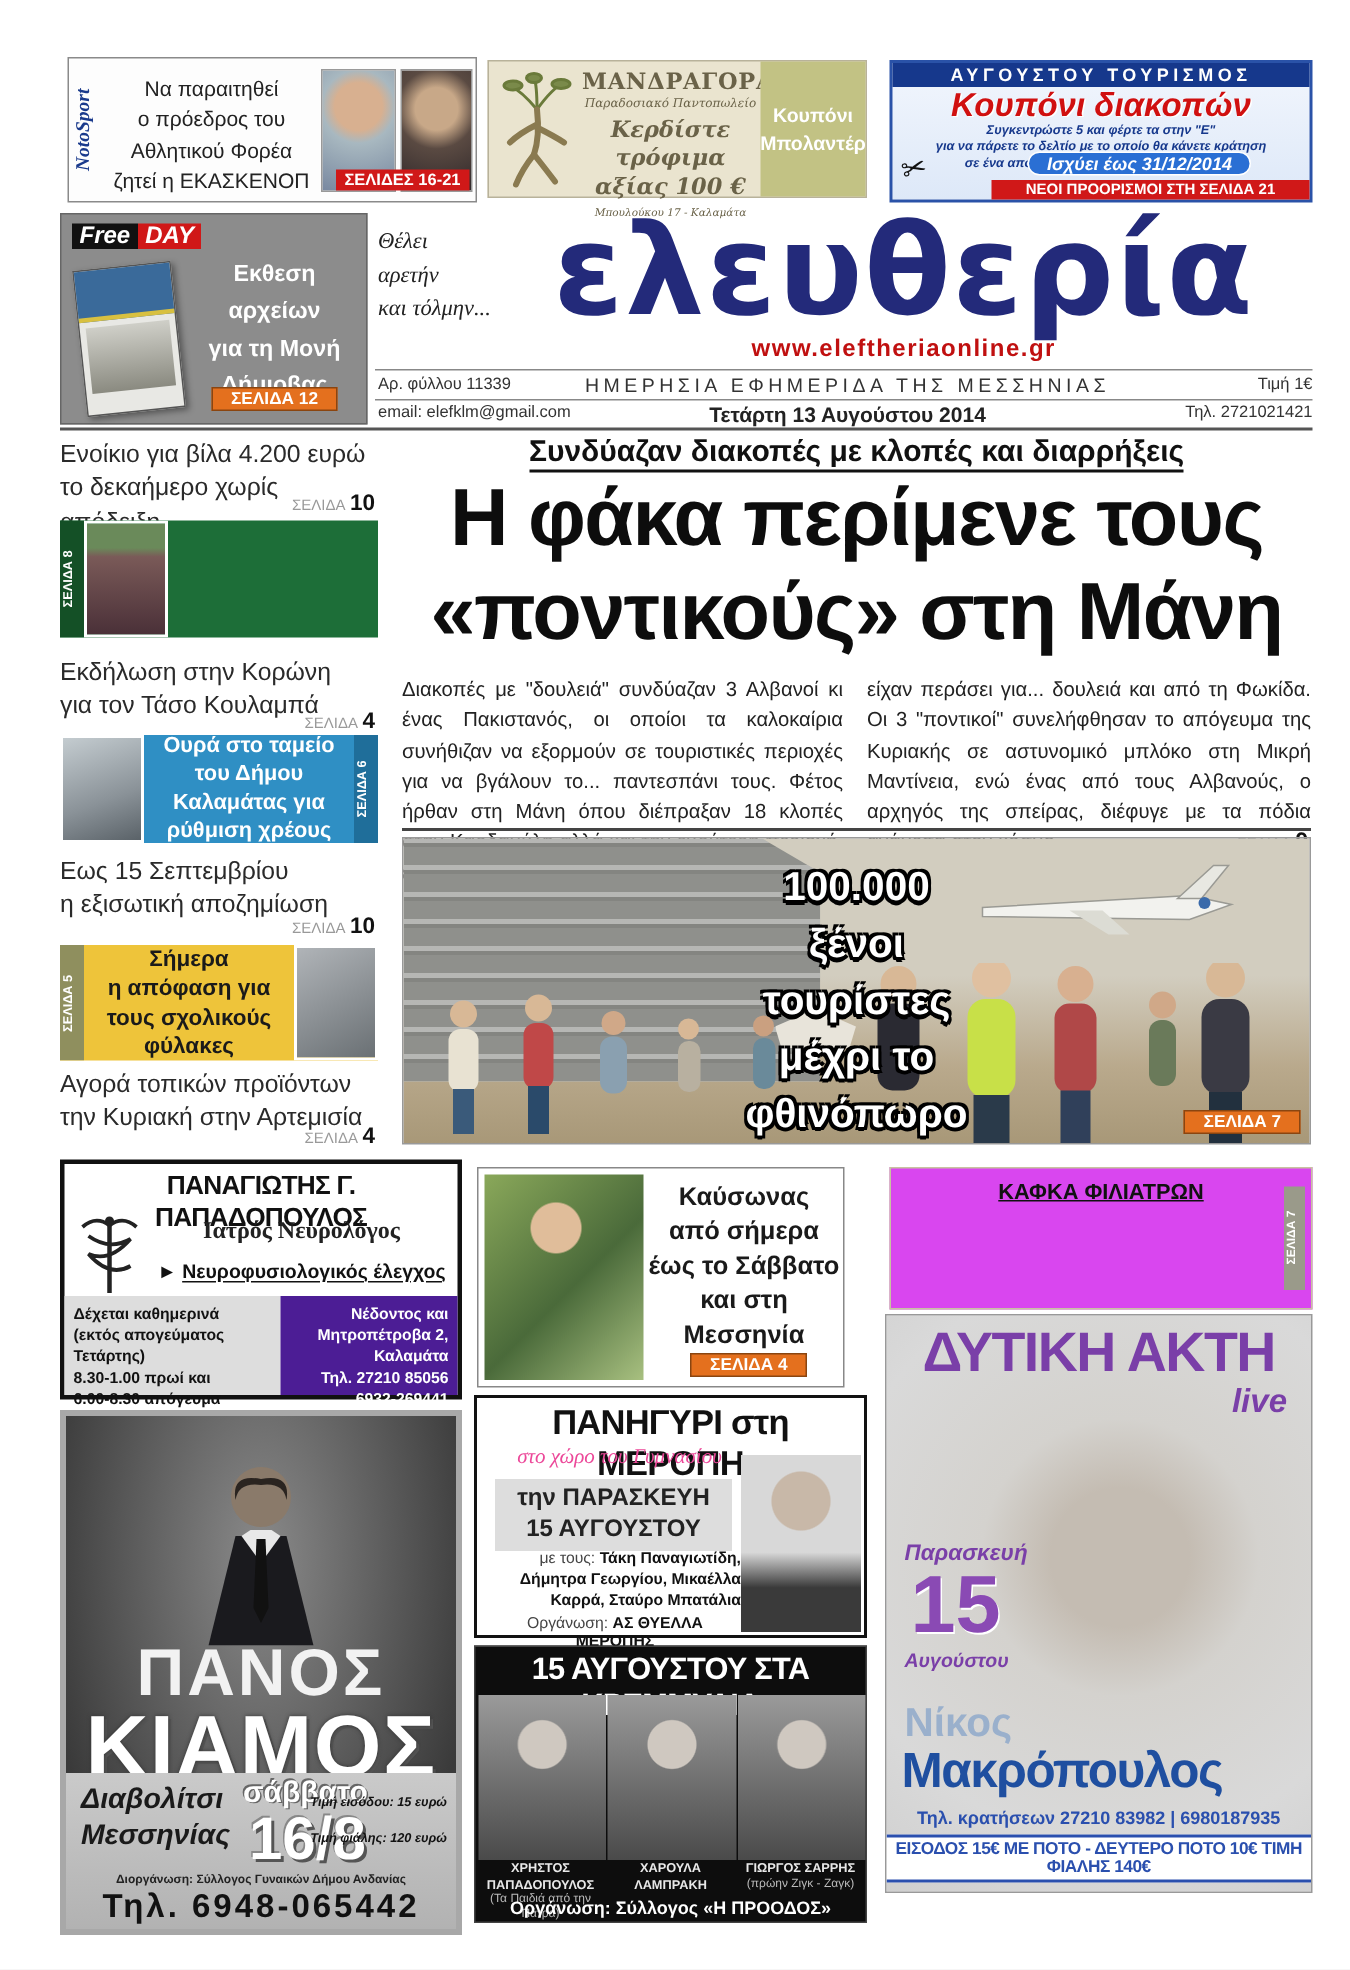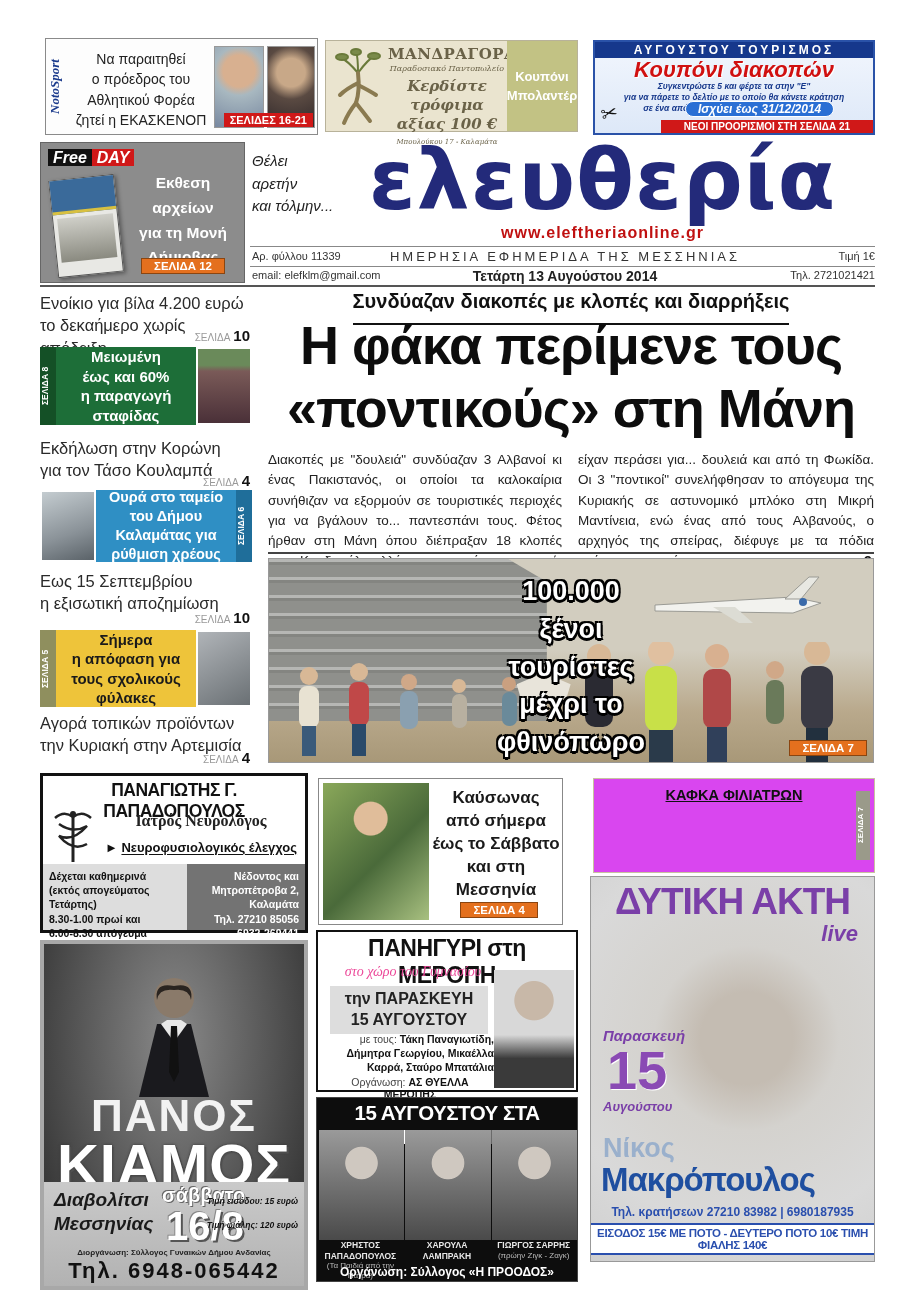--- a/index.html
+++ b/index.html
@@ -41,21 +41,21 @@
   .fd-logo { position:absolute; left:7px; top:6px; font-weight:bold; font-style:italic; font-size:16px; }
   .fd-free { background:#111; color:#fff; padding:0 5px; }
   .fd-day { background:#d01818; color:#fff; padding:0 5px; }
   .fd-book { position:absolute; left:12px; top:34px; width:66px; height:98px; background:#e8e8e4; transform:rotate(-6deg); border:1px solid #555; box-shadow:2px 2px 4px rgba(0,0,0,.4); }
   .fd-book-top { height:34px; background:#3a6a9a; border-bottom:3px solid #d8c040; }
   .fd-book-img { height:44px; margin:4px; background:linear-gradient(#cfcfc8,#8a8a80); }
   .fd-text { position:absolute; left:86px; top:28px; width:112px; color:#fff; font-weight:bold; font-size:15.5px; line-height:1.6; text-align:center; }
   .fd-badge { position:absolute; left:100px; bottom:8px; }
 
   
-  .motto { left:252px; top:150px; width:90px; font-family:Liberation Sans, sans-serif; font-style:italic; font-size:15px; color:#222; line-height:1.5; }
+  .motto { left:252px; top:150px; width:90px; font-family:Liberation Serif, serif; font-style:italic; font-size:15px; color:#222; line-height:1.5; }
   .logo { left:330px; top:134px; width:545px; text-align:center; font-size:84px; font-weight:900; color:#232a7a; line-height:92px;
           font-family:"DejaVu Sans",sans-serif; letter-spacing:1px; }
   .site { left:330px; top:224px; width:545px; text-align:center; color:#c01010; font-weight:bold; font-size:16px; letter-spacing:1px; }
   .mh-rule1 { left:250px; top:246px; width:625px; border-top:1px solid #888; }
   .mh-rule2 { left:250px; top:266px; width:625px; border-top:1px solid #888; }
   .mh-rule3 { left:40px; top:285px; width:835px; border-top:2px solid #555; }
   .mh-issue { left:252px; top:250px; font-size:11px; color:#333; }
   .mh-sub { left:340px; top:249px; width:450px; text-align:center; font-size:13px; letter-spacing:3px; color:#333; }
   .mh-price { left:795px; top:250px; width:80px; text-align:right; font-size:11px; color:#333; }
   .mh-email { left:252px; top:269px; font-size:11px; color:#333; }
@@ -79,21 +79,21 @@
   .box-yellow { background:#eec43a; }
   .box-yellow .vtab { background:#8f8f5e; }
   .box-yellow .txt { color:#1a1a1a; font-size:15px; }
   .lc-photo { flex:0 0 56px; border:2px solid #fff; }
   .ph-raisins { background:linear-gradient(#6a8a5a 0 22%, #7a5a58 30%, #4a3038); }
   .ph-queue { background:linear-gradient(160deg,#c4ccd0,#8a9298 60%,#5a6268); }
   .ph-guards { background:linear-gradient(150deg,#b0b4b8,#6a7074); }
 
   
   .kicker { left:268px; top:290px; width:606px; text-align:center; font-size:20px; font-weight:bold; color:#111; }
-  .kicker span { border-bottom:2px solid #111; padding-bottom:11px; }
+  .kicker span { border-bottom:2px solid #111; padding-bottom:1px; }
   .headline { left:268px; top:314px; width:606px; text-align:center; font-size:54px; font-weight:900; color:#0d0d0d;
               line-height:1.17; letter-spacing:-1px; font-family:"Liberation Sans",sans-serif; }
   .body-l { left:268px; top:450px; width:294px; font-size:13.5px; color:#222; line-height:1.5; text-align:justify; }
   .body-r { left:578px; top:450px; width:296px; font-size:13.5px; color:#222; line-height:1.5; text-align:justify; }
   .lead-pgref { position:absolute; right:2px; bottom:-1px; background:#fff; padding-left:8px; font-size:10px; color:#999; }
   .lead-pgref b { font-size:15px; color:#111; margin-left:3px; }
   .divider { left:268px; top:552px; width:606px; border-top:2px solid #444; }
 
   
   .mainphoto { left:268px; top:558px; width:606px; height:205px; border:1px solid #999; overflow:hidden;
@@ -108,21 +108,21 @@
   .badge { display:inline-block; background:#e4701e; border:1px solid #8a4510; color:#fff; font-weight:bold; font-size:11.5px; padding:1px 12px; }
 
   
   .doctor { left:40px; top:773px; width:268px; height:160px; border:3px solid #111; background:#fff; }
   .dr-name { text-align:center; font-size:17.5px; font-weight:900; letter-spacing:-.5px; margin-top:4px; color:#111; }
   .dr-title { position:absolute; left:58px; top:36px; width:200px; text-align:center; font-family:"Liberation Serif",serif; font-weight:bold; font-size:16px; color:#222; }
   .dr-service { position:absolute; left:58px; top:64px; width:200px; text-align:center; font-size:13px; font-weight:bold; color:#111; }
   .dr-service u { text-underline-offset:2px; }
   .dr-bottom { position:absolute; left:0; bottom:0; width:100%; height:66px; display:flex; }
   .dr-hours { flex:1.25; background:#ddd; font-size:10.5px; font-weight:bold; color:#111; padding:5px 6px; line-height:1.35; }
-  .dr-addr { flex:1; background:#737373; color:#fff; font-size:10.5px; font-weight:bold; text-align:right; padding:5px 6px; line-height:1.35; }
+  .dr-addr { flex:1; background:#4c1d95; color:#fff; font-size:10.5px; font-weight:bold; text-align:right; padding:5px 6px; line-height:1.35; }
   .caduceus { position:absolute; left:8px; top:32px; }
 
   
   .weather { left:318px; top:778px; width:245px; height:147px; border:1px solid #888; background:#fff;text-decoration:underline; }
   .w-photo { position:absolute; left:4px; top:4px; width:106px; height:137px;
              background:radial-gradient(circle at 45% 26%, #e0bd9a 0 14%, transparent 15%), linear-gradient(135deg,#8aa85a,#4a6a3a 55%,#a8c080); }
   .w-text { position:absolute; left:112px; top:8px; width:130px; text-align:center; font-size:17px; font-weight:bold; color:#1a1a1a; line-height:1.35; }
   .w-badge { position:absolute; right:24px; bottom:6px; }
 
   
@@ -273,24 +273,20 @@
   <div class="abs mh-rule3"></div>
 
   <div class="abs lc-item" style="top:292px; height:52px;">
     <div class="lc-text pl">Ενοίκιο για βίλα 4.200 ευρώ
 το δεκαήμερο χωρίς απόδειξη</div>
     <div class="pgref"><span>ΣΕΛΙΔΑ</span><b>10</b></div>
   </div>
 
   <div class="abs lc-box box-green" style="top:347px; height:78px;">
     <div class="vtab">ΣΕΛΙΔΑ 8</div>
-    <div class="txt pl">Μειωμένη
-έως και 60%
-η παραγωγή
-σταφίδας</div>
     <div class="lc-photo ph-raisins"></div>
   </div>
 
   <div class="abs lc-item" style="top:437px; height:52px;">
     <div class="lc-text pl">Εκδήλωση στην Κορώνη
 για τον Τάσο Κουλαμπά</div>
     <div class="pgref"><span>ΣΕΛΙΔΑ</span><b>4</b></div>
   </div>
 
   <div class="abs lc-box box-blue" style="top:490px; height:72px;">

